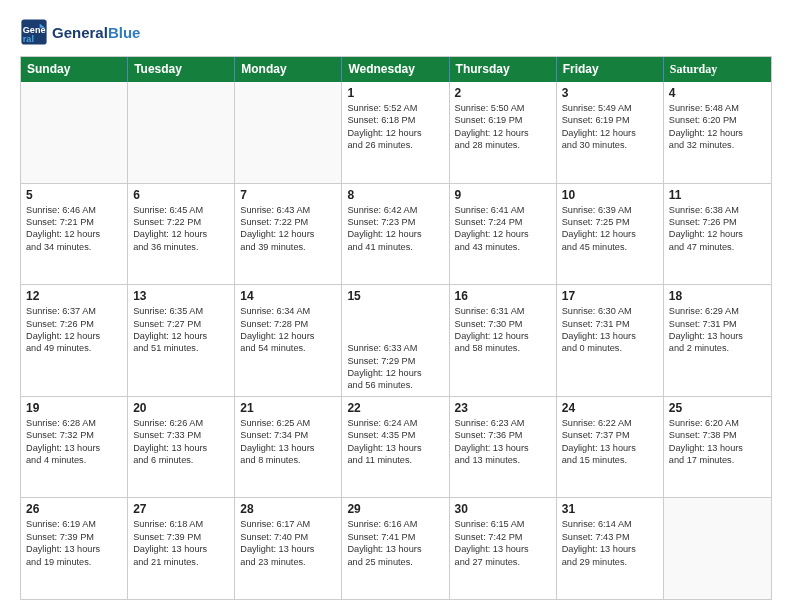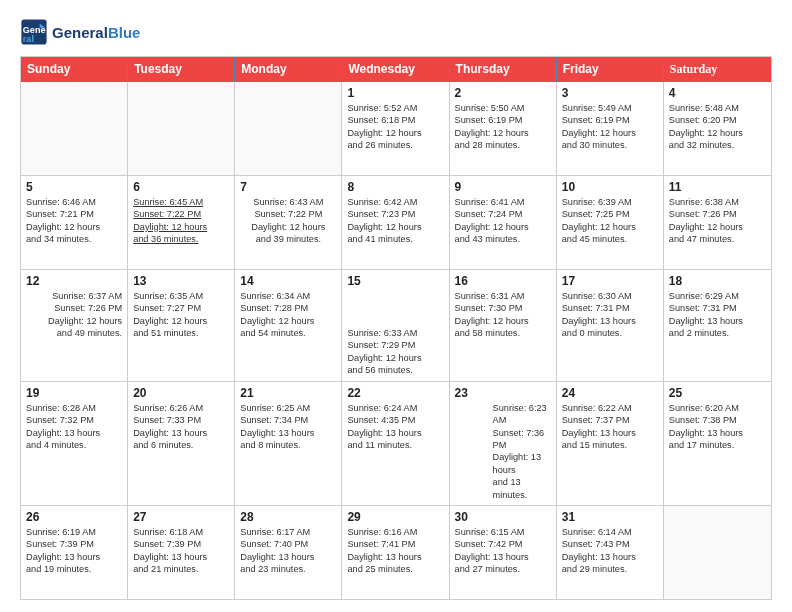--- a/index.html
+++ b/index.html
@@ -46,21 +46,21 @@
     }
     .calendar {
       flex: 1;
       display: flex;
       flex-direction: column;
       border: 1px solid #ccc;
     }
     .cal-header {
       display: grid;
       grid-template-columns: repeat(7, 1fr);
-      background: #ef4444;
+      background: #15803d;
     }
     .cal-header-cell {
       color: #fff;
       font-size: 12px;
       font-weight: bold;
       padding: 5px 6px;
       border-right: 1px solid #4a88bb;
       text-align: left;
     }
     .cal-header-cell:last-child { border-right: none; font-family: Liberation Serif, serif; }
@@ -167,28 +167,28 @@
         <div class="cal-row">
           <div class="cal-cell">
             <div class="day-num">5</div>
             <div class="cell-text" style="white-space: pre-line;">Sunrise: 6:46 AM
 Sunset: 7:21 PM
 Daylight: 12 hours
 and 34 minutes.</div>
           </div>
           <div class="cal-cell">
             <div class="day-num">6</div>
-            <div class="cell-text" style="white-space: pre-line; text-decoration: underline;">Sunrise: 6:45 AM
+            <div class="cell-text" style="white-space: pre-line;">Sunrise: 6:45 AM
 Sunset: 7:22 PM
 Daylight: 12 hours
 and 36 minutes.</div>
           </div>
           <div class="cal-cell">
             <div class="day-num">7</div>
-            <div class="cell-text" style="white-space: pre-line; text-align: center;">Sunrise: 6:43 AM
+            <div class="cell-text" style="white-space: pre-line;">Sunrise: 6:43 AM
 Sunset: 7:22 PM
 Daylight: 12 hours
 and 39 minutes.</div>
           </div>
           <div class="cal-cell">
             <div class="day-num">8</div>
             <div class="cell-text" style="white-space: pre-line;">Sunrise: 6:42 AM
 Sunset: 7:23 PM
 Daylight: 12 hours
 and 41 minutes.</div>
@@ -211,21 +211,21 @@
             <div class="day-num">11</div>
             <div class="cell-text" style="white-space: pre-line;">Sunrise: 6:38 AM
 Sunset: 7:26 PM
 Daylight: 12 hours
 and 47 minutes.</div>
           </div>
         </div>
         <div class="cal-row">
           <div class="cal-cell">
             <div class="day-num">12</div>
-            <div class="cell-text" style="white-space: pre-line; text-align: right;">Sunrise: 6:37 AM
+            <div class="cell-text" style="white-space: pre-line;">Sunrise: 6:37 AM
 Sunset: 7:26 PM
 Daylight: 12 hours
 and 49 minutes.</div>
           </div>
           <div class="cal-cell">
             <div class="day-num">13</div>
             <div class="cell-text" style="white-space: pre-line;">Sunrise: 6:35 AM
 Sunset: 7:27 PM
 Daylight: 12 hours
 and 51 minutes.</div>
@@ -290,21 +290,21 @@
           </div>
           <div class="cal-cell">
             <div class="day-num">22</div>
             <div class="cell-text" style="white-space: pre-line;">Sunrise: 6:24 AM
 Sunset: 4:35 PM
 Daylight: 13 hours
 and 11 minutes.</div>
           </div>
           <div class="cal-cell">
             <div class="day-num">23</div>
-            <div class="cell-text" style="white-space: pre-line; margin-left: 38px;">Sunrise: 6:23 AM
+            <div class="cell-text" style="white-space: pre-line;">Sunrise: 6:23 AM
 Sunset: 7:36 PM
 Daylight: 13 hours
 and 13 minutes.</div>
           </div>
           <div class="cal-cell">
             <div class="day-num">24</div>
             <div class="cell-text" style="white-space: pre-line;">Sunrise: 6:22 AM
 Sunset: 7:37 PM
 Daylight: 13 hours
 and 15 minutes.</div>

